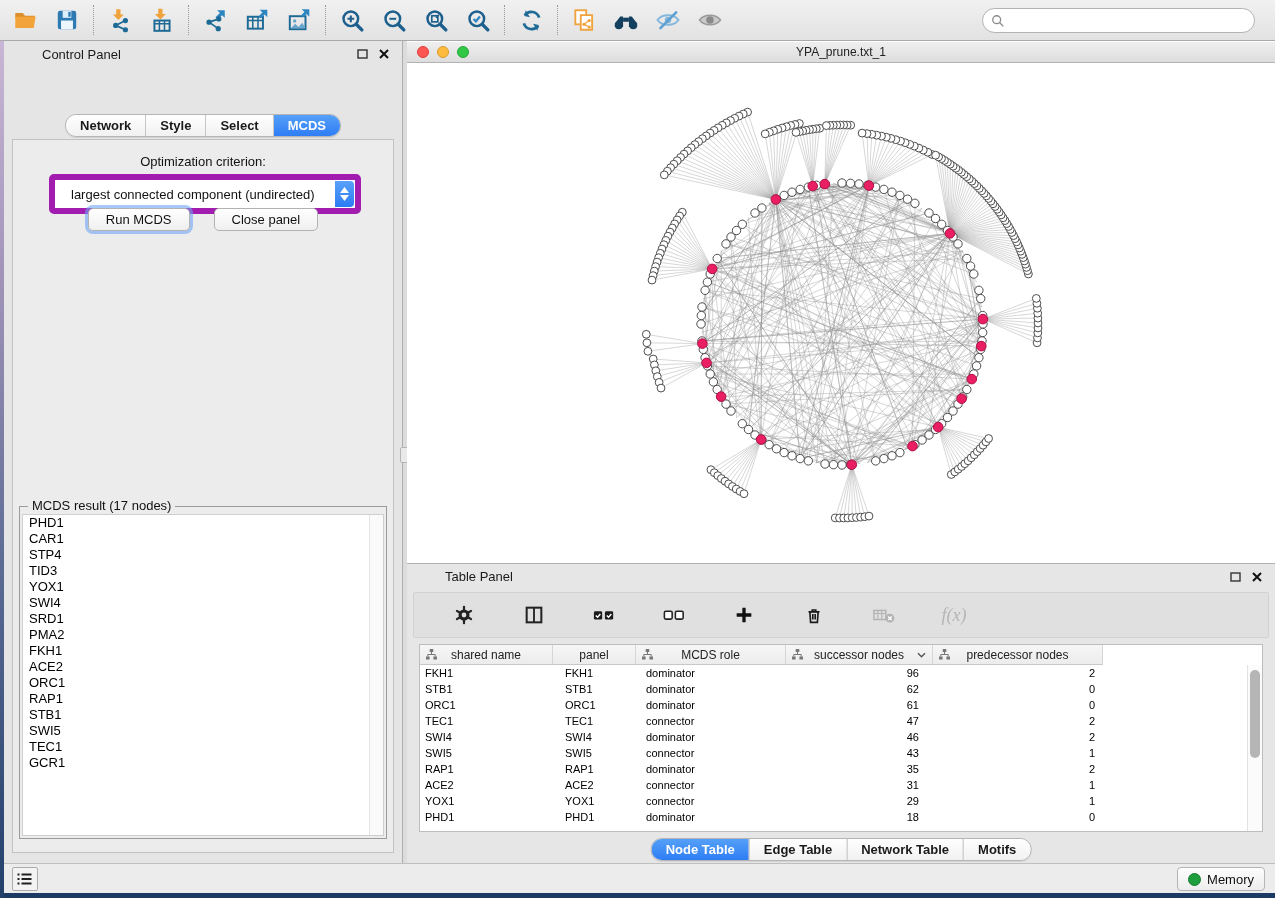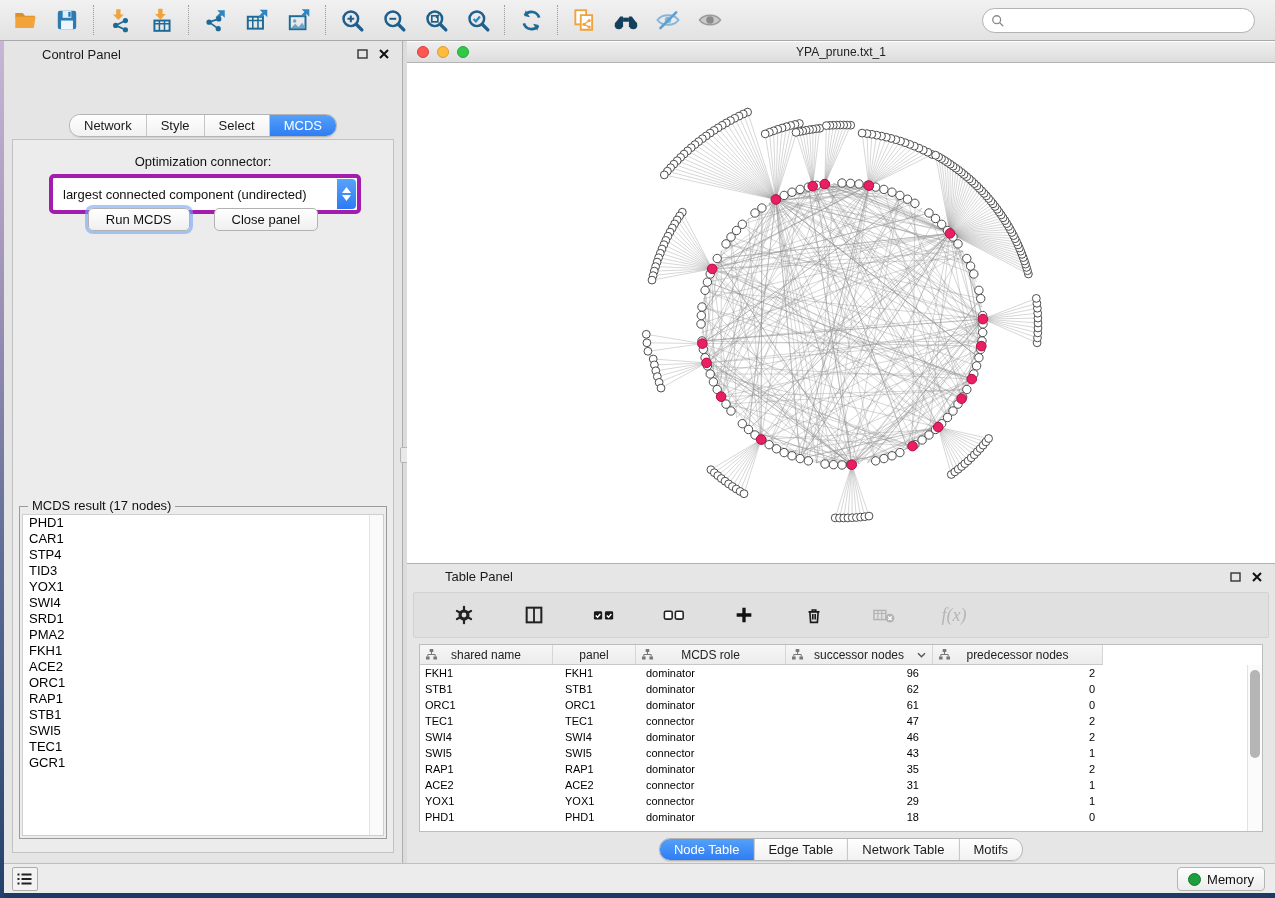--- a/index.html
+++ b/index.html
@@ -23,33 +23,33 @@
 
   
   .control-panel { position:absolute; left:4px; top:41px; width:399px; height:822px;
     background:#e5e5e5; border-right:1px solid #aeaeae; }
   .panel-header { height:26px; display:flex; align-items:center; padding:0 10px; }
   .panel-title { font-size:13px; color:#1a1a1a;margin-left:28px; }
   .panel-header .spacer { flex:1; }
   .float-btn, .close-btn { width:16px; height:16px; display:flex; align-items:center; justify-content:center; margin-left:6px; cursor:pointer; }
 
   .seg-tabs { position:absolute; left:50%; transform:translateX(-50%); display:flex; border-radius:11px;
-    overflow:hidden; border:1px solid #b5b5b5; box-shadow:0 1px 1px rgba(0,0,0,.08); }
+    overflow:hidden; border:1px solid #b5b5b5; box-shadow:0 1px 1px rgba(0,0,0,.08);font-weight:bold; }
   .cp-tabs { top:73px; }
   .seg-tab { padding:3px 14px; font-size:13px; background:linear-gradient(#ffffff,#f1f1f1);
     color:#1a1a1a; border-left:1px solid #c6c6c6; cursor:pointer; white-space:nowrap; }
   .seg-tab:first-child { border-left:none; }
   .seg-tab.active { background:linear-gradient(#55a0f8,#2e7df5); color:#fff; }
 
   .cp-content { position:absolute; left:8px; right:8px; top:98px; bottom:10px;
     background:#ececec; border:1px solid #c2c2c2; }
   .opt-label { position:absolute; top:14px; width:100%; text-align:center; font-size:13px; color:#111; }
   .opt-select { position:absolute; left:36px; top:34px; width:312px; height:40px; background:#fff;
-    border:4px solid #a21caf; border-radius:5px; font-size:13px; color:#111;
-    display:flex; align-items:center; padding-left:10px; cursor:pointer; box-shadow:inset 0 1px 0 rgba(255,255,255,.7); }
+    border:6px solid #a21caf; border-radius:5px; font-size:13px; color:#111;
+    display:flex; align-items:center; padding-left:16px; cursor:pointer; box-shadow:inset 0 1px 0 rgba(255,255,255,.7); }
   .opt-stepper { position:absolute; right:1px; top:1px; bottom:1px; width:19px; border-radius:0 4px 4px 0;
     background:linear-gradient(#59a2f9,#2c7bf4); display:flex; flex-direction:column; align-items:center; justify-content:center; gap:2px; }
   .btn-row { position:absolute; top:68px; width:100%; display:flex; justify-content:center; gap:24px; }
   .mac-btn { background:linear-gradient(#ffffff,#efefef); border:1px solid #b2b2b2; border-radius:5px;
     font-size:13px; color:#111; padding:3px 17px; cursor:pointer; }
   .mac-btn.focus { box-shadow:0 0 0 3px rgba(110,165,245,.6); }
 
   .mcds-fieldset { position:absolute; left:6px; top:366px; right:6px; bottom:13px; border:1px solid #9b9b9b; }
   .mcds-legend { position:absolute; top:-9px; left:8px; background:#ececec; padding:0 4px; font-size:13px; color:#111; }
   .mcds-list { position:absolute; left:2px; right:2px; top:7px; bottom:2px; background:#fff; border:1px solid #cfcfcf; overflow:hidden; }
@@ -264,21 +264,21 @@
         </svg>
     </span>
   </div>
   <div class="seg-tabs cp-tabs" id="cp-tabs">
       <div class="seg-tab">Network</div>
       <div class="seg-tab">Style</div>
       <div class="seg-tab">Select</div>
       <div class="seg-tab active">MCDS</div>
     </div>
   <div class="cp-content">
-    <div class="opt-label">Optimization connector:</div>
+    <div class="opt-label">Optimization criterion:</div>
     <div class="opt-select">
       <span>largest connected component (undirected)</span>
       <span class="opt-stepper">
         <svg width="9" height="6" viewBox="0 0 9 6">
             <path d="M4.5 0L9 6H0z" fill="#fff"></path>
           </svg>
         <svg width="9" height="6" viewBox="0 0 9 6">
             <path d="M4.5 6L0 0h9z" fill="#fff"></path>
           </svg>
       </span>

